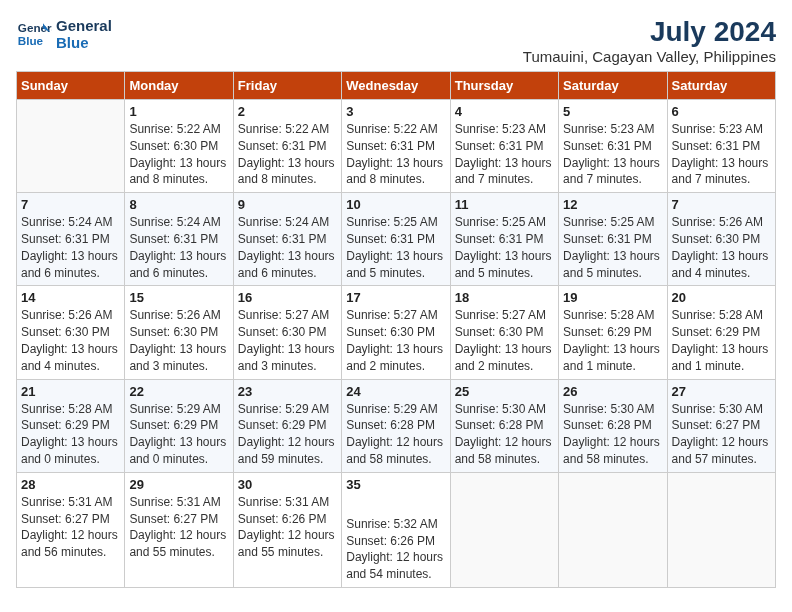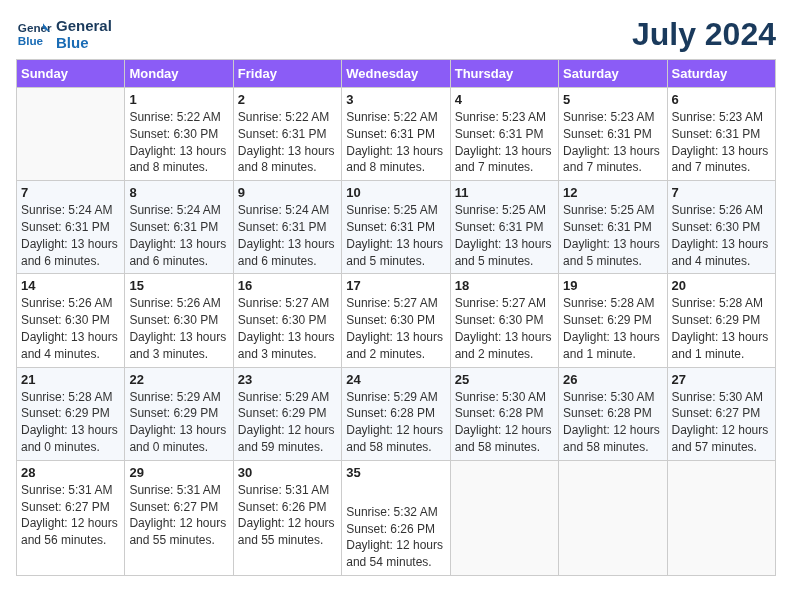--- a/index.html
+++ b/index.html
@@ -22,35 +22,35 @@
       gap: 4px;
     }
     .logo-icon {
       width: 36px;
       height: 36px;
     }
     .title-block {
       text-align: right;
     }
     .month-title {
-      font-size: 32px;
+      font-size: 28px;
       font-weight: bold;
       color: #1a3a5c;
     }
     .subtitle {
       font-size: 15px;
       color: #333;
     }
     table {
       width: 100%;
       border-collapse: collapse;
       margin-top: 6px;
     }
     thead th {
-      background-color: #8b5cf6;
+      background-color: #c2410c;
       color: #fff;
       font-size: 13px;
       font-weight: bold;
       padding: 6px 4px;
       text-align: left;
       border: 1px solid #ccc;
     }
     tbody td {
       vertical-align: top;
       border: 1px solid #ccc;
@@ -90,20 +90,21 @@
       <text x="2" y="32" font-size="13" font-weight="bold" fill="#1a6cb5" font-family="Arial">Blue</text>
       <polygon points="30,8 38,18 30,14" fill="#1a6cb5"></polygon>
     </svg>
     <div>
       <div style="font-size:15px;font-weight:bold;color:#1a3a5c;">General</div>
       <div style="font-size:15px;font-weight:bold;color:#1a6cb5;">Blue</div>
     </div>
   </div>
   <div class="title-block">
     <div class="month-title">July 2024</div>
+    <div class="subtitle">Tumauini, Cagayan Valley, Philippines</div>
   </div>
 </div>
 
 <table>
   <thead>
     <tr id="header-row">
         <th>Sunday</th>
         <th>Monday</th>
         <th>Friday</th>
         <th>Wednesday</th>

